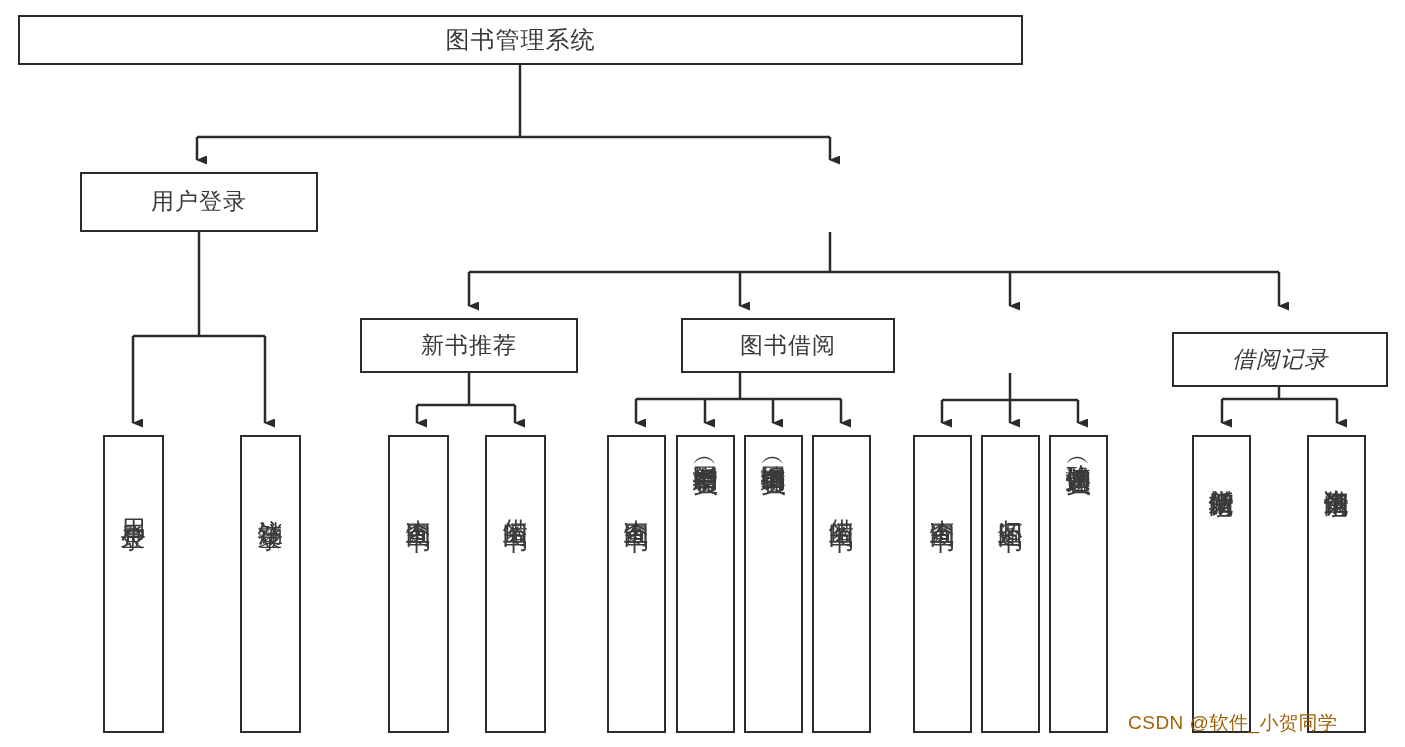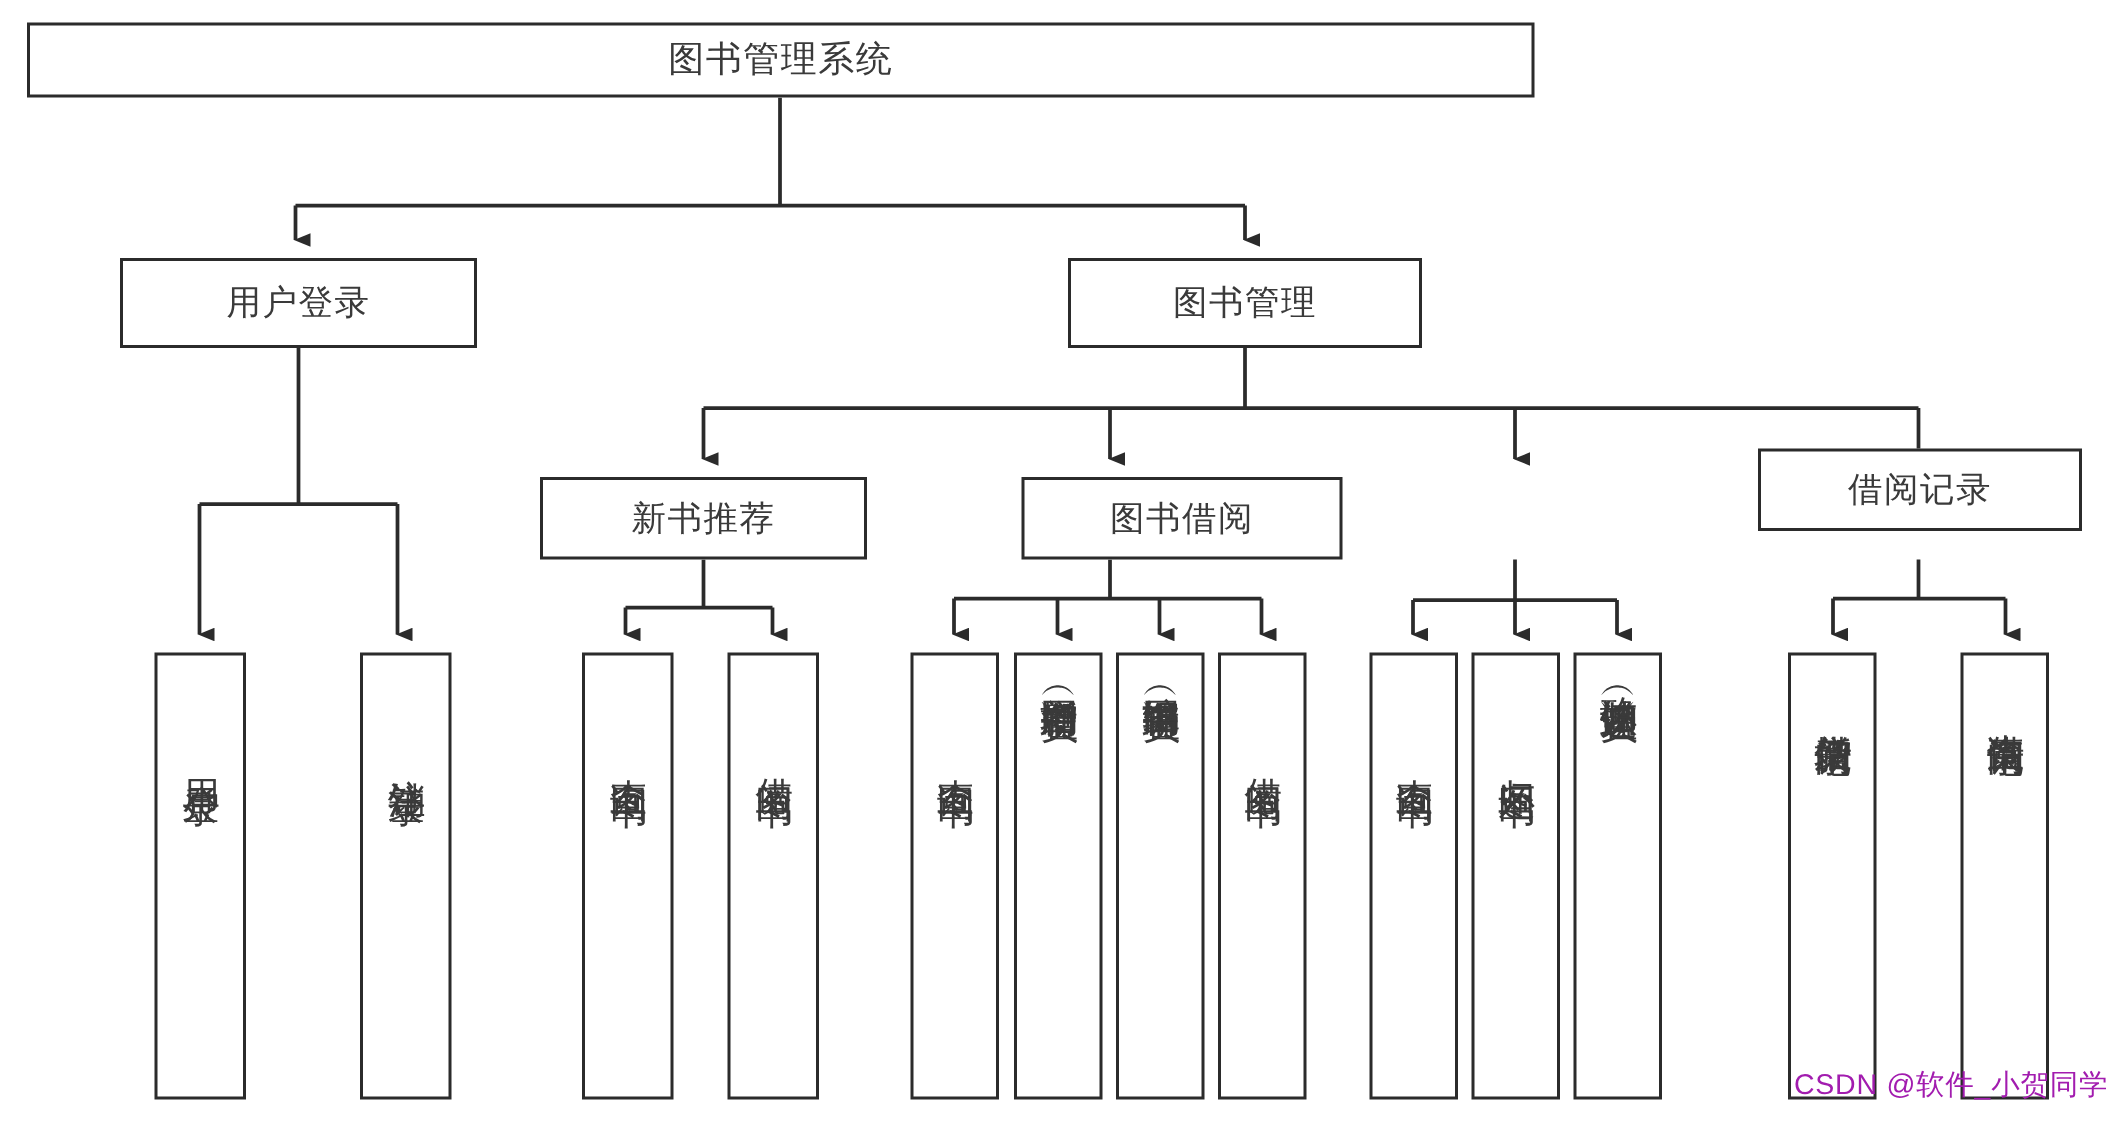--- a/index.html
+++ b/index.html
@@ -44,23 +44,23 @@
     text-orientation:upright;
     font-size:25px;
     line-height:1.05;
     letter-spacing:3px;
     white-space:pre-line;
   }
   .node.leaf.tall .lbl{font-size:25px;letter-spacing:1px;}
 
   .watermark{
     position:absolute;
-    left:1196px;top:710px;
+    left:1128px;top:710px;
     font-size:19px;
-    color:#a21caf;
+    color:#a16207;
     white-space:nowrap;
     z-index:5;
     letter-spacing:0.5px;
   }
 </style>
 </head>
 <body>
 
 <div id="canvas">
 
@@ -117,31 +117,28 @@
     </g>
   </svg>
 
   <div class="node root horiz" style="left:18px;top:15px;width:1005px;height:50px;">
     <span class="lbl">图书管理系统</span>
   </div>
 
   <div class="node horiz" style="left:80px;top:172px;width:238px;height:60px;">
     <span class="lbl">用户登录</span>
   </div>
-  <div class="node horiz" style="left:712px;top:172px;width:236px;height:60px;">
-    <span class="lbl">图书管理</span>
-  </div>
 
   <div class="node horiz" style="left:360px;top:318px;width:218px;height:55px;">
     <span class="lbl">新书推荐</span>
   </div>
   <div class="node horiz" style="left:633px;top:318px;width:214px;height:55px;margin-left:48px;">
     <span class="lbl">图书借阅</span>
   </div>
-  <div class="node horiz" style="left:1172px;top:299px;width:216px;height:55px;">
+  <div class="node horiz" style="left:1172px;top:332px;width:216px;height:55px;font-style:italic;">
     <span class="lbl">借阅记录</span>
   </div>
 
   <div class="node leaf" style="left:103px;top:435px;width:61px;height:298px;padding-top:62px;">
     <span class="lbl">用户登录</span>
   </div>
   <div class="node leaf" style="left:240px;top:435px;width:61px;height:298px;padding-top:62px;">
     <span class="lbl">注销登录</span>
   </div>
 

